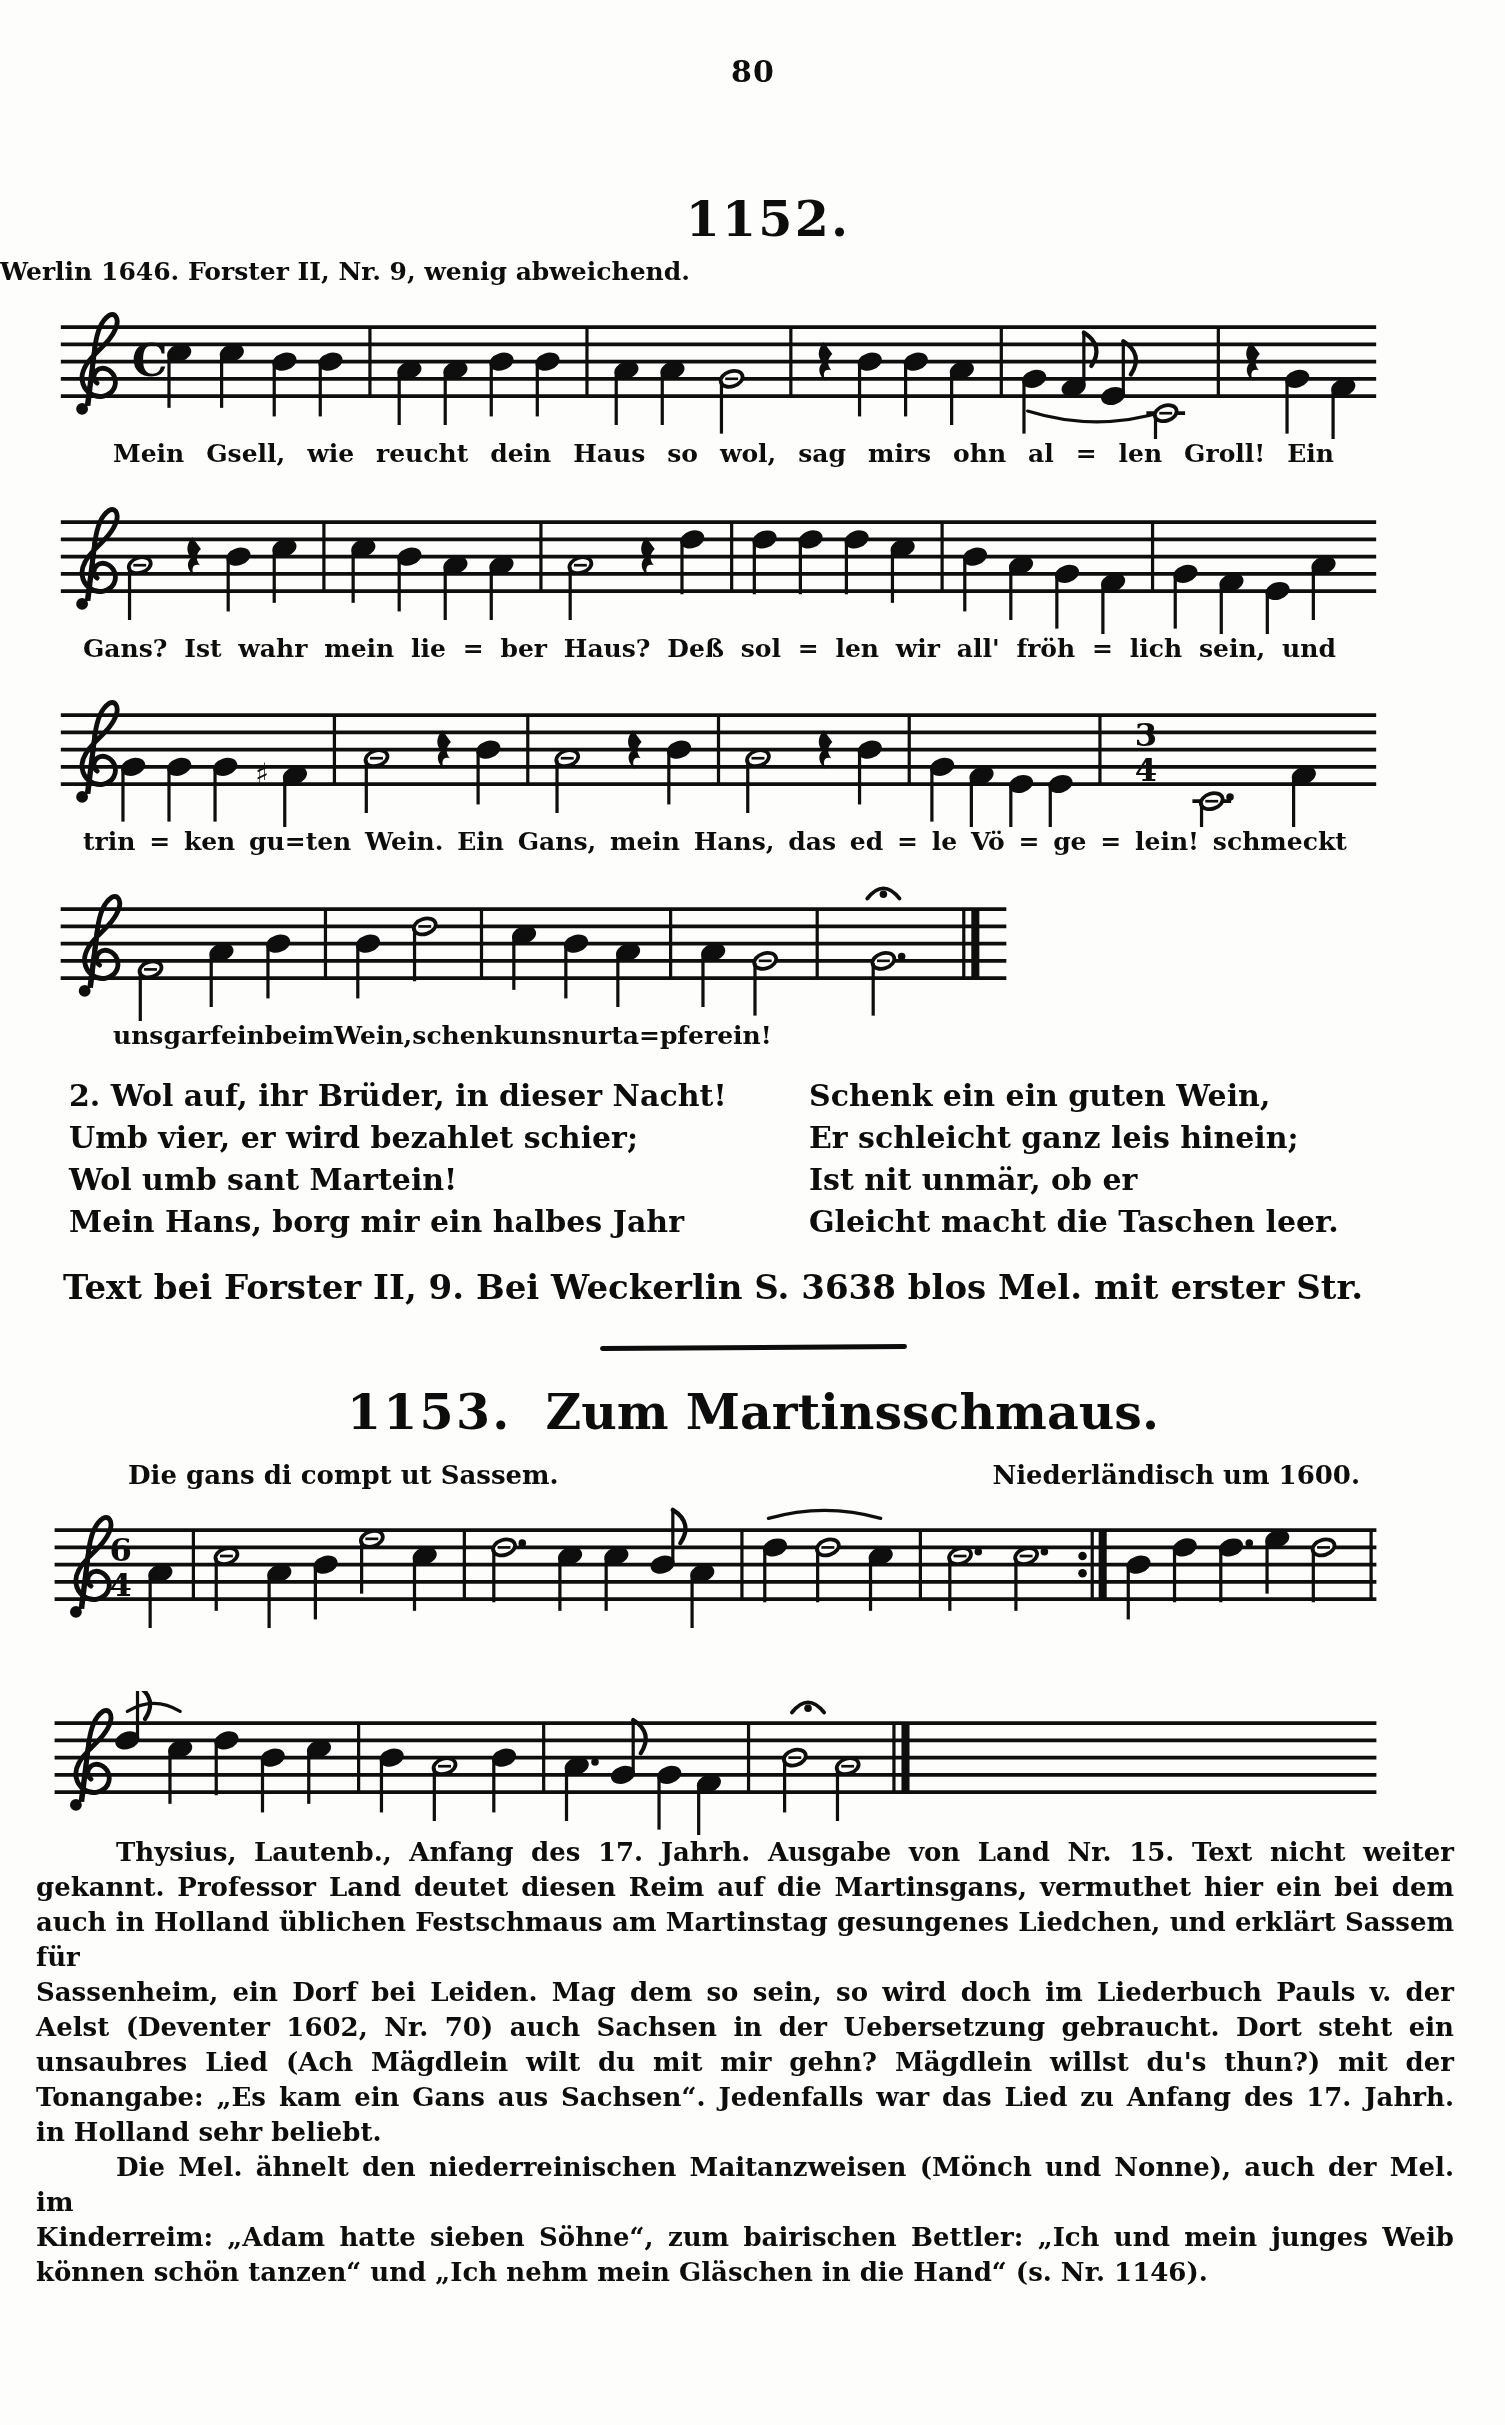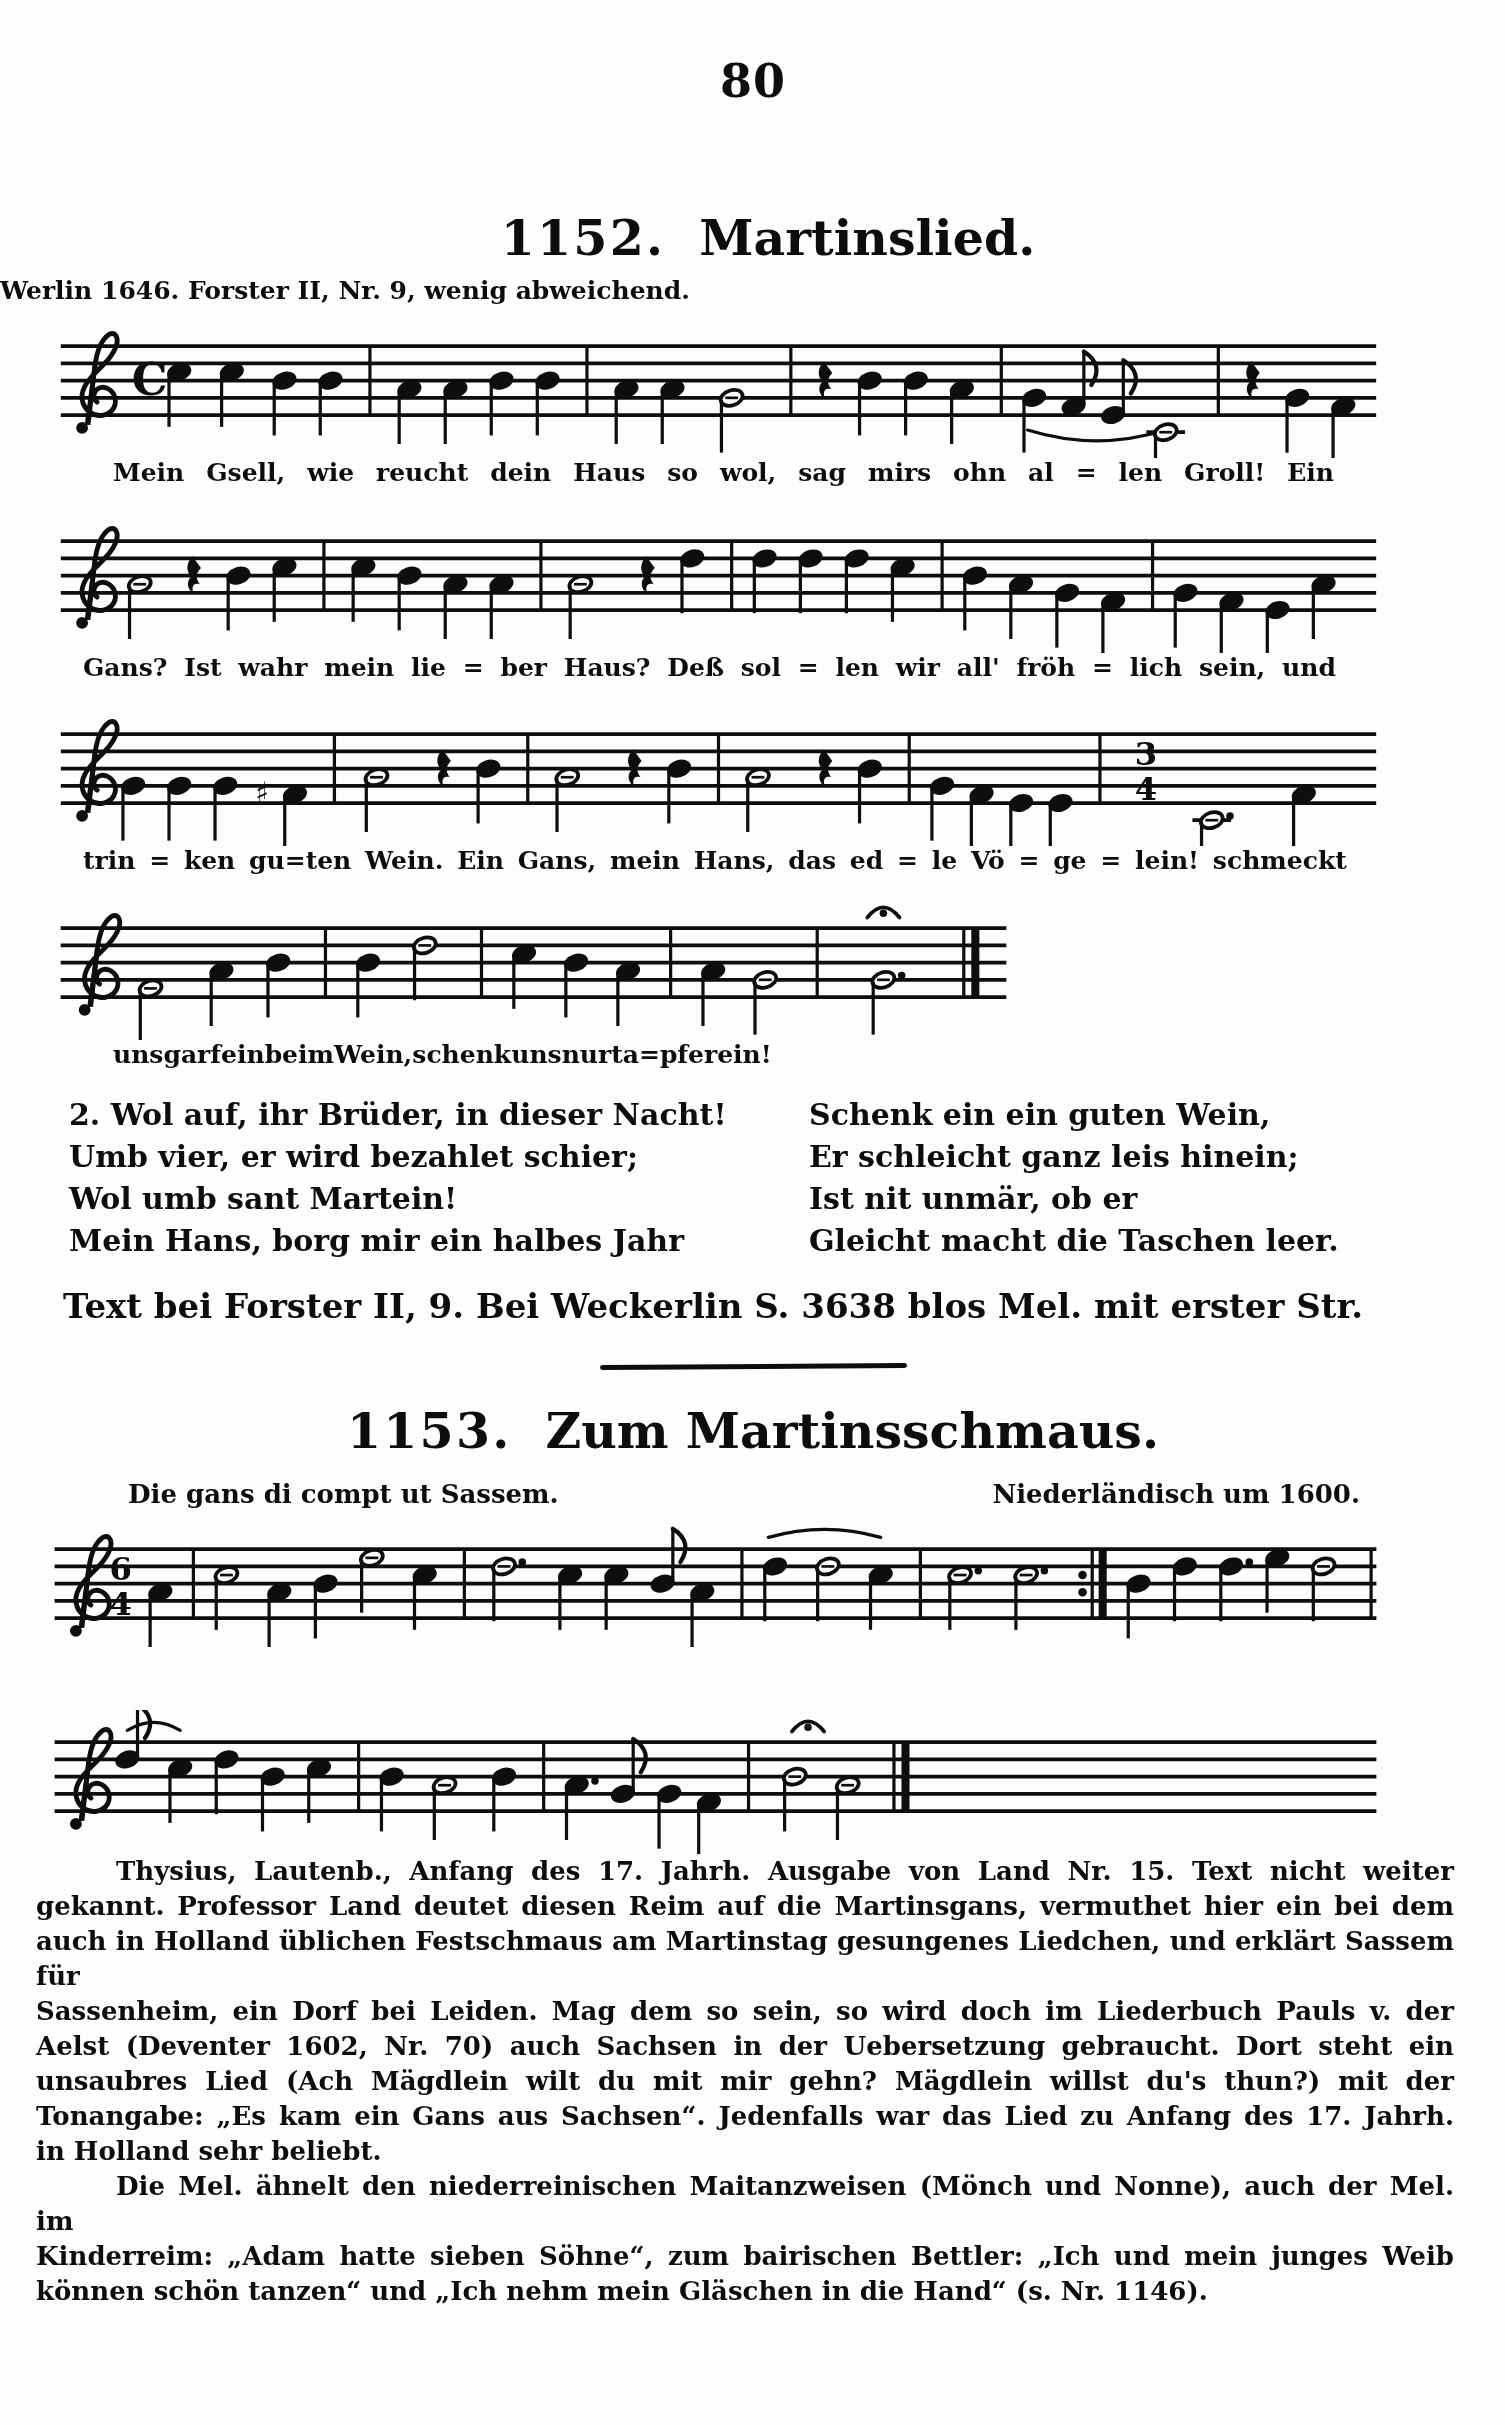--- a/index.html
+++ b/index.html
@@ -5,21 +5,21 @@
   html,body{margin:0;padding:0;background:#e8e8e8;}
   .page{
     position:relative;
     width:1506px;height:2426px;
     margin:0 auto;
     background:#fdfdfb;
     color:#0d0d0d;
     font-family:"DejaVu Serif","Liberation Serif",serif;
     overflow:hidden;
   }
-  .pageno{padding-top:54px;text-align:center;font-size:46px;font-weight:700;letter-spacing:1.1px;}
+  .pageno{padding-top:54px;text-align:center;font-size:30px;font-weight:700;letter-spacing:1.1px;}
   .song-title{display:flex;justify-content:center;align-items:baseline;gap:34px;font-weight:700;}
   .t1152{margin-top:101px;font-size:49px;margin-left:30px;}
   .t1153{margin-top:34px;font-size:49px;}
   .song-title .num{letter-spacing:2.2px;}
   .source{margin-top:8.6px;padding-right:146px;font-size:25px;font-weight:700;}
   .staffwrap{display:block;}
   #staffA,#staffB,#staffC{margin-left:60px;}
   #staffD{margin-left:60px;}
   #staffE,#staffF{margin-left:54px;}
   #staffA{margin-top:9.7px;}
@@ -52,21 +52,20 @@
 </style>
 </head>
 <body>
 
 <div class="page">
 
   <div class="pageno">80</div>
 
   <div class="song-title t1152">
     <span class="num">1152.</span>
-    <span class="nm">Martinslied.</span>
   </div>
 
   <div class="source">Werlin 1646. Forster II, Nr. 9, wenig abweichend.</div>
 
   <div class="staffwrap" id="staffA">
       <svg width="1317" height="144" viewBox="0 0 2448 268">
         <line x1="0" y1="60" x2="2448" y2="60" stroke="#0e0e0e" stroke-width="7"></line>
         <line x1="0" y1="92" x2="2448" y2="92" stroke="#0e0e0e" stroke-width="7"></line>
         <line x1="0" y1="124" x2="2448" y2="124" stroke="#0e0e0e" stroke-width="7"></line>
         <line x1="0" y1="156" x2="2448" y2="156" stroke="#0e0e0e" stroke-width="7"></line>

